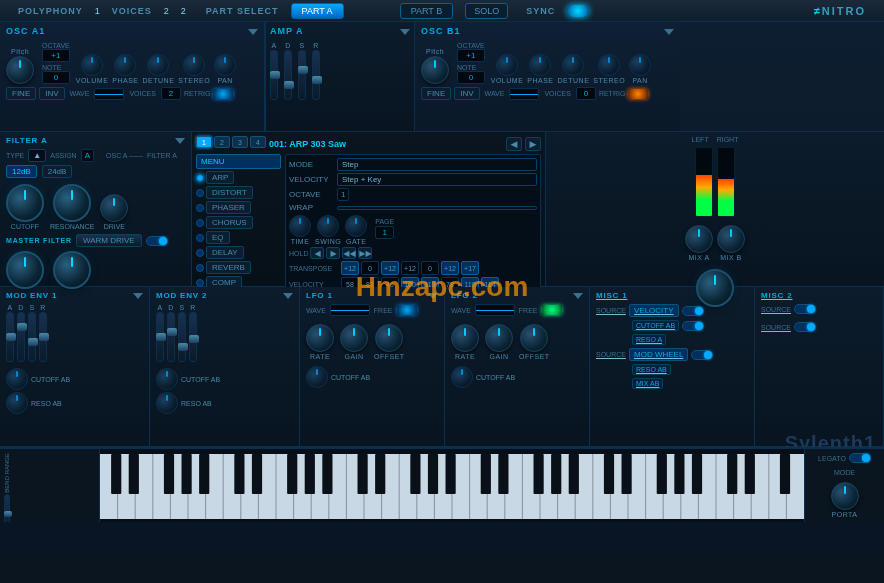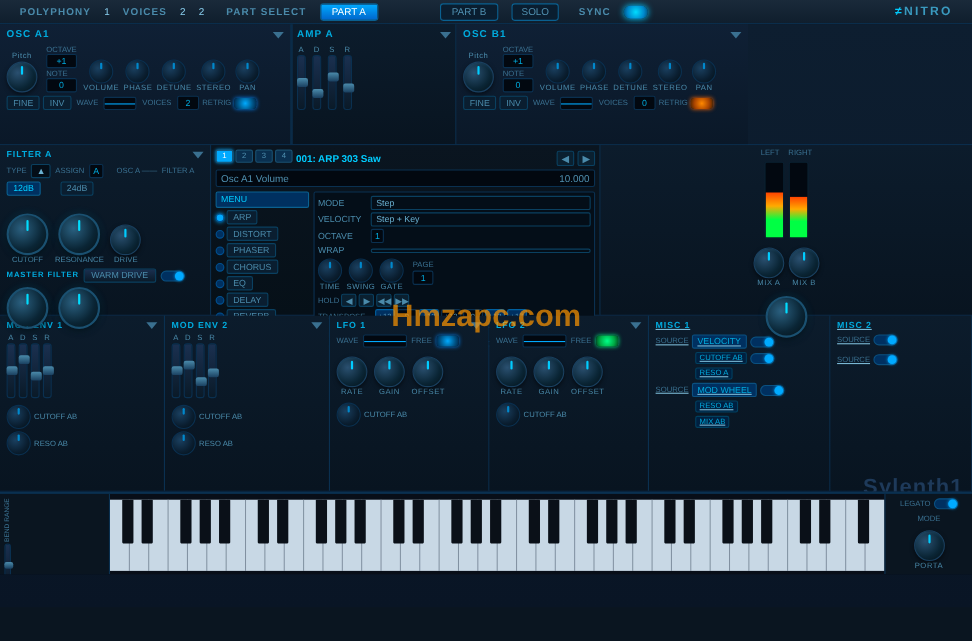--- a/index.html
+++ b/index.html
@@ -759,21 +759,21 @@
         <div class="panel-triangle"></div>
       </div>
       <div style="display:flex;align-items:center;gap:4px;margin-bottom:3px;">
         <span style="font-size:7px;color:#3a7090;">TYPE</span>
         <div class="dropdown">▲</div>
         <span style="font-size:7px;color:#3a7090;">ASSIGN</span>
         <div class="val-display">A</div>
         <span style="font-size:7px;color:#3a7090;margin-left:8px;">OSC A ——</span>
         <span style="font-size:7px;color:#3a7090;">FILTER A</span>
       </div>
-      <div style="display:flex;align-items:center;gap:18px;margin-bottom:16px;">
+      <div style="display:flex;align-items:center;gap:5px;margin-bottom:6px;">
         <span class="small-btn active">12dB</span>
         <span class="small-btn">24dB</span>
       </div>
       <div style="display:flex;gap:6px;align-items:flex-end;margin-top:4px;">
         <div class="knob-col">
           <div class="knob-lg"></div>
           <span class="cutoff-label">CUTOFF</span>
         </div>
         <div class="knob-col">
           <div class="knob-lg"></div>
@@ -815,24 +815,20 @@
         </div>
         <div style="flex:1;display:flex;justify-content:space-between;align-items:center;">
           <span class="seq-name">001: ARP 303 Saw</span>
           <div style="display:flex;gap:3px;">
             <div class="seq-nav-btn">◀</div>
             <div class="seq-nav-btn">▶</div>
           </div>
         </div>
       </div>
 
-      <div style="display:flex;align-items:center;gap:4px;margin-bottom:4px;background:#020810;border:1px solid #0a3050;border-radius:2px;padding:2px 4px;">
-        <span class="seq-value">Osc A1 Volume</span>
-        <span class="seq-value" style="margin-left:auto;">10.000</span>
-      </div>
 
       <div style="display:flex;gap:4px;">
 
         <div style="display:flex;flex-direction:column;gap:2px;width:85px;">
           <button class="small-btn active" style="text-align:left;padding:2px 4px;">MENU</button>
           <div style="display:flex;align-items:center;gap:2px;">
             <div class="indicator-dot active"></div>
             <button class="small-btn">ARP</button>
           </div>
           <div style="display:flex;align-items:center;gap:2px;">

